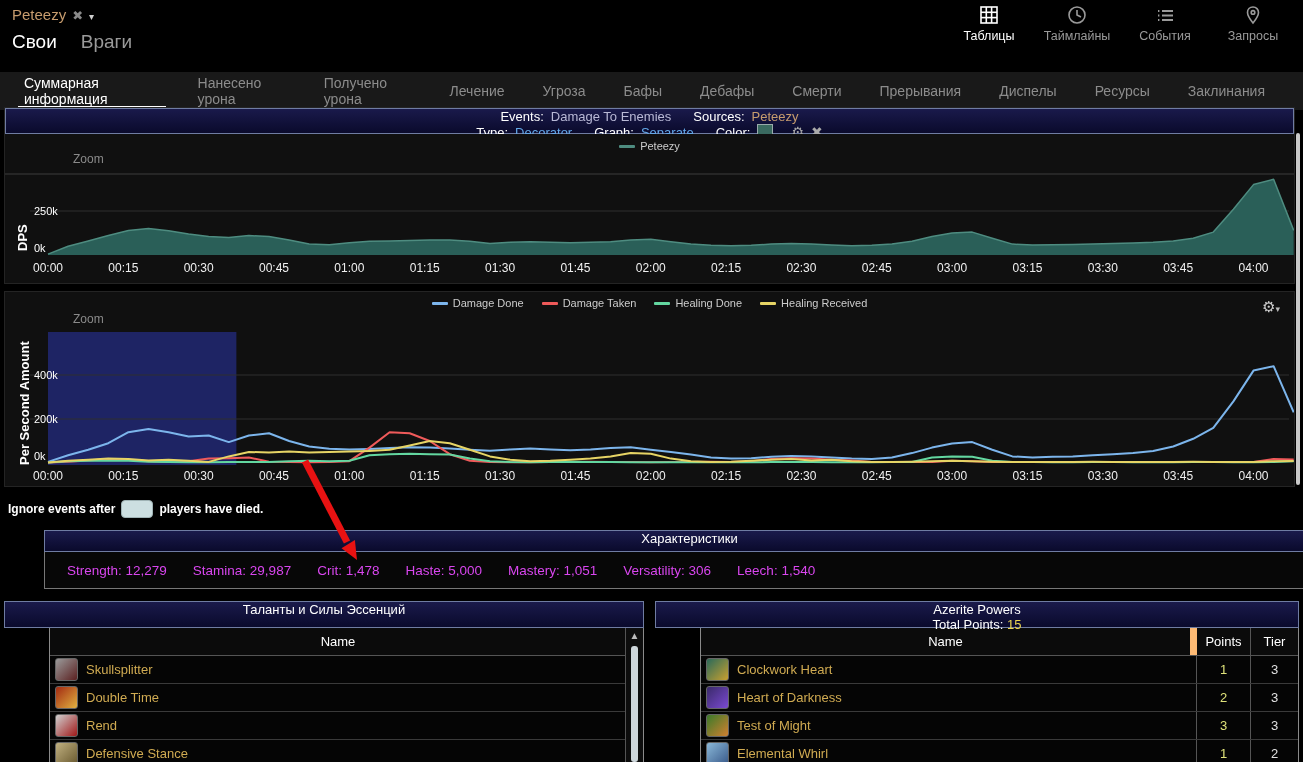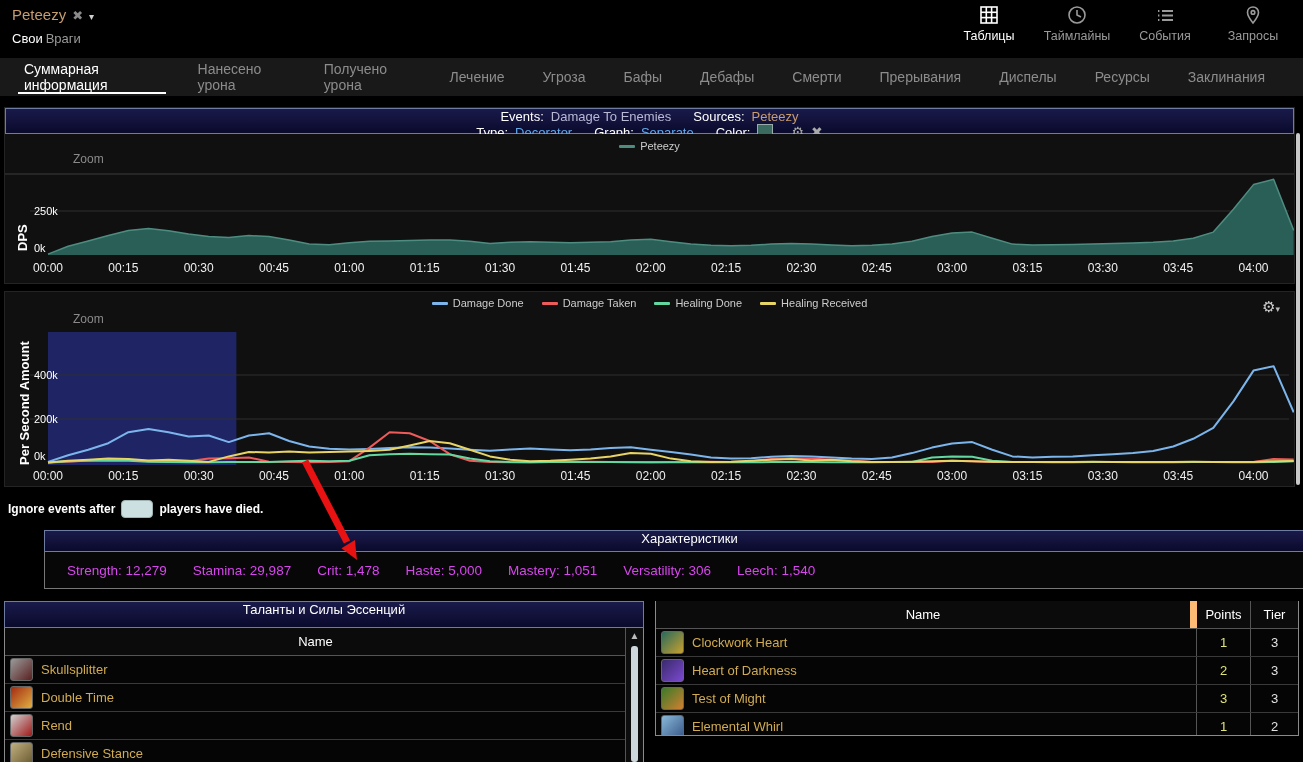--- a/index.html
+++ b/index.html
@@ -3,31 +3,31 @@
 <meta charset="utf-8">
 <style>
   html,body{margin:0;padding:0;background:#000;}
   body{width:1303px;height:762px;position:relative;overflow:hidden;
        font-family:"Liberation Sans",sans-serif;color:#ddd;}
   
   .topbar{position:absolute;left:0;top:0;width:1303px;height:58px;background:#000;}
   .report-title{position:absolute;left:12px;top:6px;font-size:15px;color:#c79c6e;}
   .report-close{color:#8a8a8a;font-size:13px;margin-left:6px;cursor:pointer;}
   .report-caret{color:#cfcfcf;font-size:10px;margin-left:6px;cursor:pointer;}
-  .subtabs{position:absolute;left:12px;top:31px;font-size:13px;display:flex;gap:3px;}
+  .subtabs{position:absolute;left:12px;top:31px;font-size:19px;display:flex;gap:24px;}
   .subtab{cursor:pointer;color:#9a9a9a;}
   .subtab.active{color:#fff;}
   .nav{position:absolute;right:6px;top:3px;display:flex;align-items:center;}
   .nav-item{width:88px;text-align:center;cursor:pointer;color:#9a9a9a;font-size:12.5px;}
   .nav-item .nicon{height:24px;display:flex;align-items:center;justify-content:center;margin-bottom:2px;}
   .nav-item.active{color:#fff;}
   .nav-item svg{stroke:#9a9a9a;fill:none;}
   .nav-item.active svg{stroke:#fff;}
   
-  .tabbar{position:absolute;left:0;top:58px;width:1303px;height:38px;background:#191919;
+  .tabbar{position:absolute;left:0;top:72px;width:1303px;height:38px;background:#191919;
           display:flex;align-items:center;padding-left:24px;box-sizing:border-box;}
   .tab{font-size:14px;color:#8c8c8c;margin-right:38px;cursor:pointer;position:relative;
        height:100%;display:flex;align-items:center;}
   .tab.active{color:#fff;}
   .tab.active::after{content:"";position:absolute;left:-6px;right:-6px;bottom:2px;height:2px;background:#fff;}
   
   .panel{position:absolute;left:4px;width:1291px;box-sizing:border-box;}
   .chart-panel{background:#101010;border:1px solid #242424;}
   .panel-header{height:26px;background:linear-gradient(#1a1a4b,#0a0a2c);
     border:1px solid #6f7ca2;display:flex;align-items:center;box-sizing:border-box;
@@ -57,21 +57,21 @@
              display:flex;align-items:center;gap:6px;}
   .mini-input{width:26px;height:14px;background:#ccdfe1;border:1px solid #9fb3b5;border-radius:4px;}
   .filter-input{width:208px;height:15px;background:#ccdfe1;border:1px solid #9fb3b5;border-radius:8px;}
   
   .stats-body{height:36px;background:#070707;border:1px solid #777;border-top:none;
               display:flex;align-items:center;padding-left:22px;gap:26px;
               font-size:13.5px;color:#d946ef;}
   
   .btable{position:absolute;top:601px;box-sizing:border-box;}
   .btable .panel-header{justify-content:space-between;}
-  .tbl{border:1px solid #8a8a8a;border-top:none;background:#050505;}
+  .tbl{border:1px solid #8a8a8a;border-top:none;background:#050505;margin-left:45px;}
   .thead{display:flex;height:27px;background:#0b0b0b;border-bottom:1px solid #555;
          color:#fff;font-size:13px;align-items:center;}
   .trow{display:flex;height:27px;border-bottom:1px solid #3a3a3a;align-items:center;background:#050505;}
   .cell-name{flex:1;display:flex;align-items:center;gap:8px;padding-left:5px;overflow:hidden;}
   .cell-pts{width:53px;text-align:center;border-left:1px solid #555;align-self:stretch;
             display:flex;align-items:center;justify-content:center;color:#dfe27a;font-size:13px;}
   .cell-tier{width:47px;text-align:center;border-left:1px solid #555;align-self:stretch;
              display:flex;align-items:center;justify-content:center;color:#e0e0e0;font-size:13px;}
   .rowicon{width:21px;height:21px;border:1px solid #666;border-radius:3px;flex:0 0 auto;}
   .rowname{color:#d0ab52;font-size:13px;cursor:pointer;white-space:nowrap;}
@@ -338,20 +338,27 @@
       </div>
     </div>
     <div class="vscroll">
       <div class="arr">▲</div>
       <div class="thumb"></div>
     </div>
   </div>
 </div>
 
 <div class="btable" style="left:655px;width:644px;">
+  <div class="panel-header" style="height:27px;">
+    <span>Azerite Powers</span>
+    <span class="total-pts">
+      <span>Total Points:</span>
+      <span class="v">15</span>
+    </span>
+  </div>
   <div class="tbl" style="height:134px;overflow:hidden;">
     <div class="thead">
       <div class="hname">Name</div>
       <div class="hpts">Points</div>
       <div class="htier">Tier</div>
     </div>
     <div class="trow">
       <div class="cell-name">
         <span class="rowicon" style="background:linear-gradient(135deg,#2a6a5a,#c8a030)"></span>
         <span class="rowname">Clockwork Heart</span>

